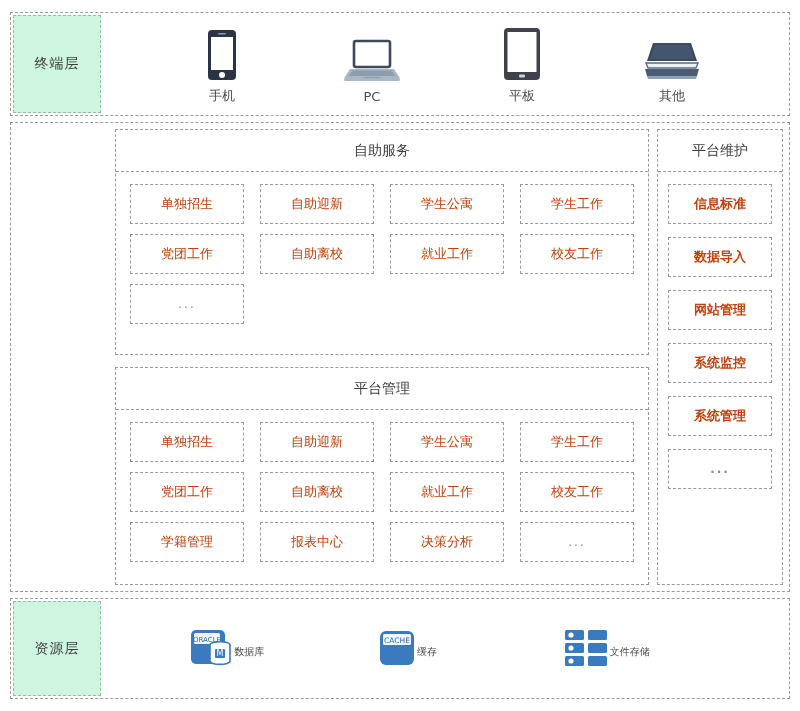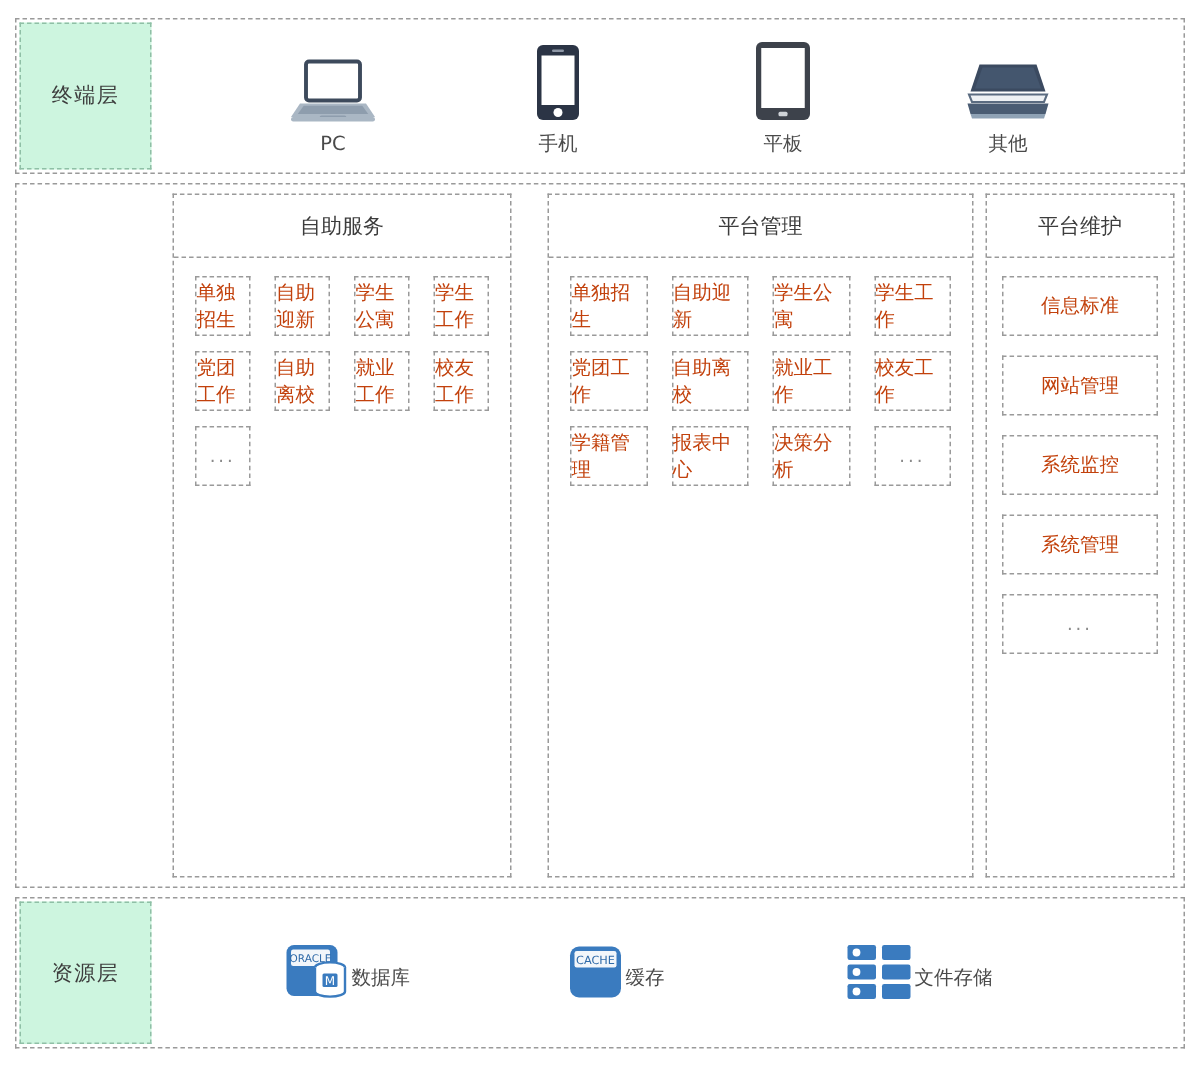--- a/index.html
+++ b/index.html
@@ -77,22 +77,22 @@
   .service-body {
     position: absolute;
     left: 96px; right: 2px; top: 2px; bottom: 2px;
     display: flex;
     gap: 8px;
     padding: 4px 4px 4px 8px;
   }
   .service-main {
     flex: 1 1 auto;
     display: flex;
-    flex-direction: row;
-    gap: 24px;
+    flex-direction: column;
+    gap: 12px;
   }
   .panel {
     border: 1px dashed #9a9a9a;
     background: #fff;
     display: flex;
     flex-direction: column;
   }
   .panel-self  { flex: 0 0 226px; }
   .panel-admin { flex: 1 1 auto; }
   .panel-title {
@@ -131,20 +131,21 @@
     display: flex;
     flex-direction: column;
   }
   .maint-list {
     flex: 1 1 auto;
     display: flex;
     flex-direction: column;
     gap: 13px;
     padding: 12px 10px;
     align-content: start;
+    font-weight: bold;
   }
   .maint-list .tile { height: 40px; flex: 0 0 40px; }
 
   
   .resource-body {
     position: absolute;
     left: 96px; right: 2px; top: 2px; bottom: 2px;
     display: flex;
     align-items: center;
     justify-content: space-around;
@@ -157,56 +158,56 @@
     width: 140px;
   }
   .res-icon {
     height: 44px;
     display: flex;
     align-items: center;
     justify-content: center;
   }
   .res-label {
     margin-top: 6px;
-    font-size: 13px;
+    font-size: 10px;
     color: #4a4a4a;
   }
 </style>
 </head>
 <body>
 
 <div id="canvas">
 
   <div class="layer" id="layer-terminal">
     <div class="layer-label">终端层</div>
     <div class="terminal-body">
+
+      <div class="device">
+        <div class="device-icon">
+          <svg width="30" height="52" viewBox="0 0 30 52">
+            <rect x="1" y="1" width="28" height="50" rx="4" fill="#2b3445"></rect>
+            <rect x="4" y="8" width="22" height="33" fill="#ffffff"></rect>
+            <rect x="11" y="4" width="8" height="1.6" rx="0.8" fill="#8e97a6"></rect>
+            <circle cx="15" cy="46" r="3" fill="#ffffff"></circle>
+          </svg>
+        </div>
+        <div class="device-label">手机</div>
+      </div>
 
       <div class="device">
         <div class="device-icon">
           <svg width="56" height="44" viewBox="0 0 56 44">
             <rect x="10" y="2" width="36" height="26" rx="2" fill="#ffffff" stroke="#3d4a5c" stroke-width="2.6"></rect>
             <path d="M6 30 H50 L56 39 H0 Z" fill="#aab7c4"></path>
             <path d="M8.5 31.5 H47.5 L51.5 37 H4.5 Z" fill="#8e9dad"></path>
             <rect x="19" y="38" width="18" height="3" rx="1.5" fill="#8e9dad"></rect>
             <rect x="0" y="39" width="56" height="3" rx="1.5" fill="#aab7c4"></rect>
           </svg>
         </div>
         <div class="device-label">PC</div>
-      </div>
-
-      <div class="device">
-        <div class="device-icon">
-          <svg width="30" height="52" viewBox="0 0 30 52">
-            <rect x="1" y="1" width="28" height="50" rx="4" fill="#2b3445"></rect>
-            <rect x="4" y="8" width="22" height="33" fill="#ffffff"></rect>
-            <rect x="11" y="4" width="8" height="1.6" rx="0.8" fill="#8e97a6"></rect>
-            <circle cx="15" cy="46" r="3" fill="#ffffff"></circle>
-          </svg>
-        </div>
-        <div class="device-label">手机</div>
       </div>
 
       <div class="device">
         <div class="device-icon">
           <svg width="38" height="54" viewBox="0 0 38 54">
             <rect x="1" y="1" width="36" height="52" rx="4" fill="#3d424b"></rect>
             <rect x="4.5" y="5" width="29" height="40" fill="#ffffff"></rect>
             <rect x="16" y="47.5" width="6" height="3" rx="1" fill="#cfd3d8"></rect>
           </svg>
         </div>
@@ -269,20 +270,21 @@
             <div class="tile ellipsis">...</div>
           </div>
         </div>
 
       </div>
 
       <div class="panel panel-maint">
         <div class="panel-title">平台维护</div>
         <div class="maint-list">
           <div class="tile">信息标准</div>
+          <div class="tile">数据导入</div>
           <div class="tile">网站管理</div>
           <div class="tile">系统监控</div>
           <div class="tile">系统管理</div>
           <div class="tile ellipsis">...</div>
         </div>
       </div>
 
     </div>
   </div>
 

